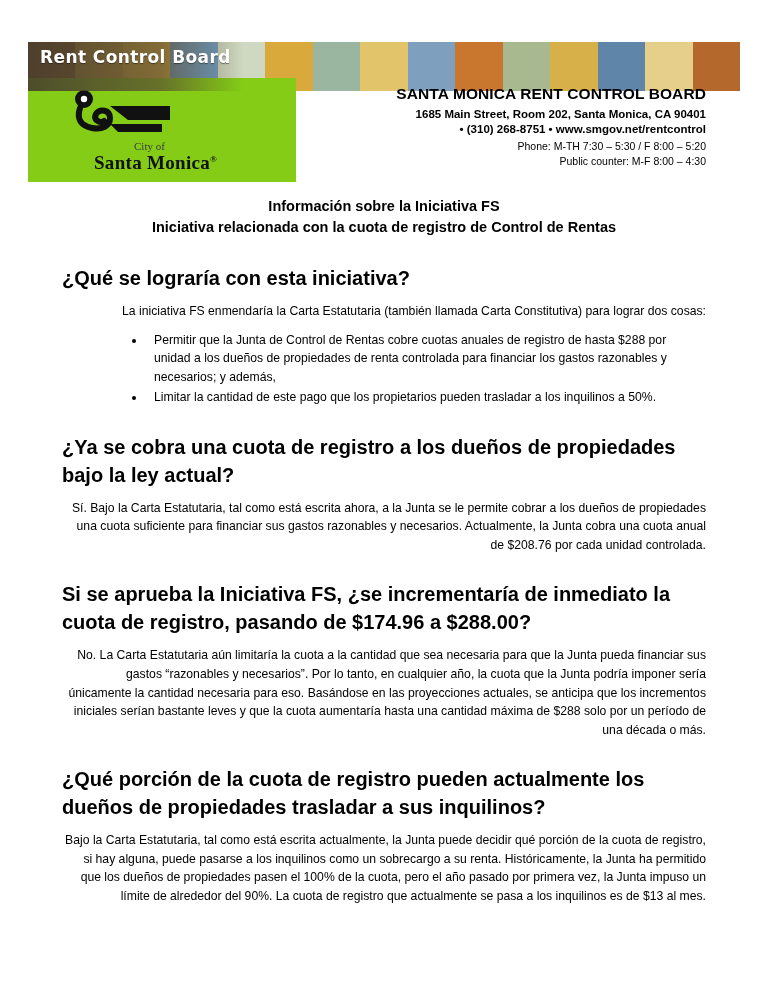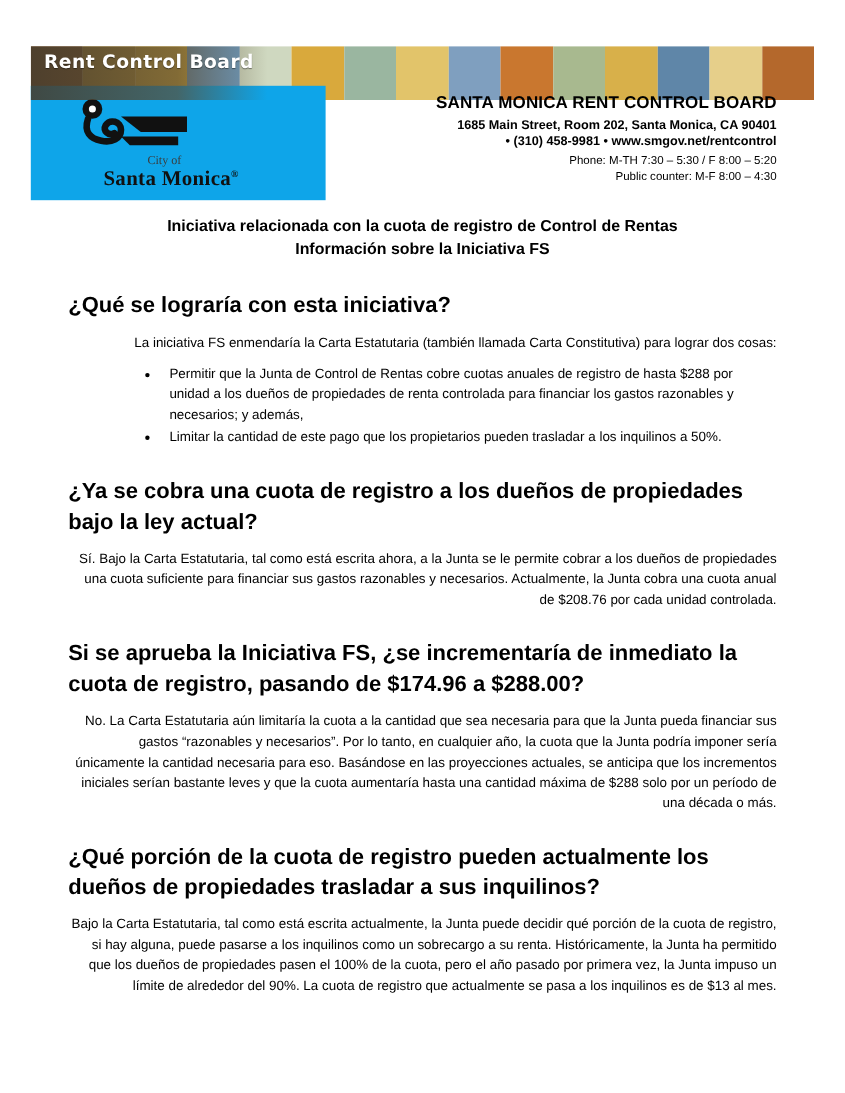--- a/index.html
+++ b/index.html
@@ -56,21 +56,21 @@
     z-index: 2;
   }
 
   
   .logo-box {
     position: absolute;
     left: 28px;
     top: 78px;
     width: 268px;
     height: 104px;
-    background: #0ea5e9;
+    background: #84cc16;
   }
   .logo-mark {
     position: absolute;
     left: 38px;
     top: 8px;
     width: 120px;
     height: 66px;
   }
   .logo-city {
     position: absolute;
@@ -200,30 +200,30 @@
       <path d="M44 20 L104 20 L104 34 L62 34 Z" fill="#111"></path>
       <path d="M44 38 L96 38 L96 46 L52 46 Z" fill="#111"></path>
     </svg>
     <div class="logo-city">City of</div>
     <div class="logo-name"><span>Santa Monica</span><span class="logo-reg">®</span></div>
   </div>
 
   <div class="header-right">
     <div class="hdr-title">SANTA MONICA RENT CONTROL BOARD</div>
     <div class="hdr-line1">1685 Main Street, Room 202, Santa Monica, CA 90401</div>
-    <div class="hdr-line2">• (310) 458-9981  • www.smgov.net/rentcontrol</div>
+    <div class="hdr-line2">• (310) 268-8751  • www.smgov.net/rentcontrol</div>
     <div class="hdr-small">Phone:  M-TH 7:30 – 5:30 / F 8:00 – 5:20</div>
     <div class="hdr-small">Public counter:  M-F 8:00 – 4:30</div>
   </div>
 
   <div class="doc">
 
     <div class="doc-title">
+      <div>Información sobre la Iniciativa FS</div>
       <div>Iniciativa relacionada con la cuota de registro de Control de Rentas</div>
-      <div>Información sobre la Iniciativa FS</div>
     </div>
 
     <div>
       <p class="q">¿Qué se lograría con esta iniciativa?</p>
       <p class="a tight">La iniciativa FS enmendaría la Carta Estatutaria (también llamada Carta Constitutiva) para lograr dos cosas:</p>
       <ul class="bullets">
         <li>Permitir que la Junta de Control de Rentas cobre cuotas anuales de registro de hasta $288 por unidad a los dueños de propiedades de renta controlada para financiar los gastos razonables y necesarios; y además,</li>
         <li>Limitar la cantidad de este pago que los propietarios pueden trasladar a los inquilinos a 50%.</li>
       </ul>
     </div>

